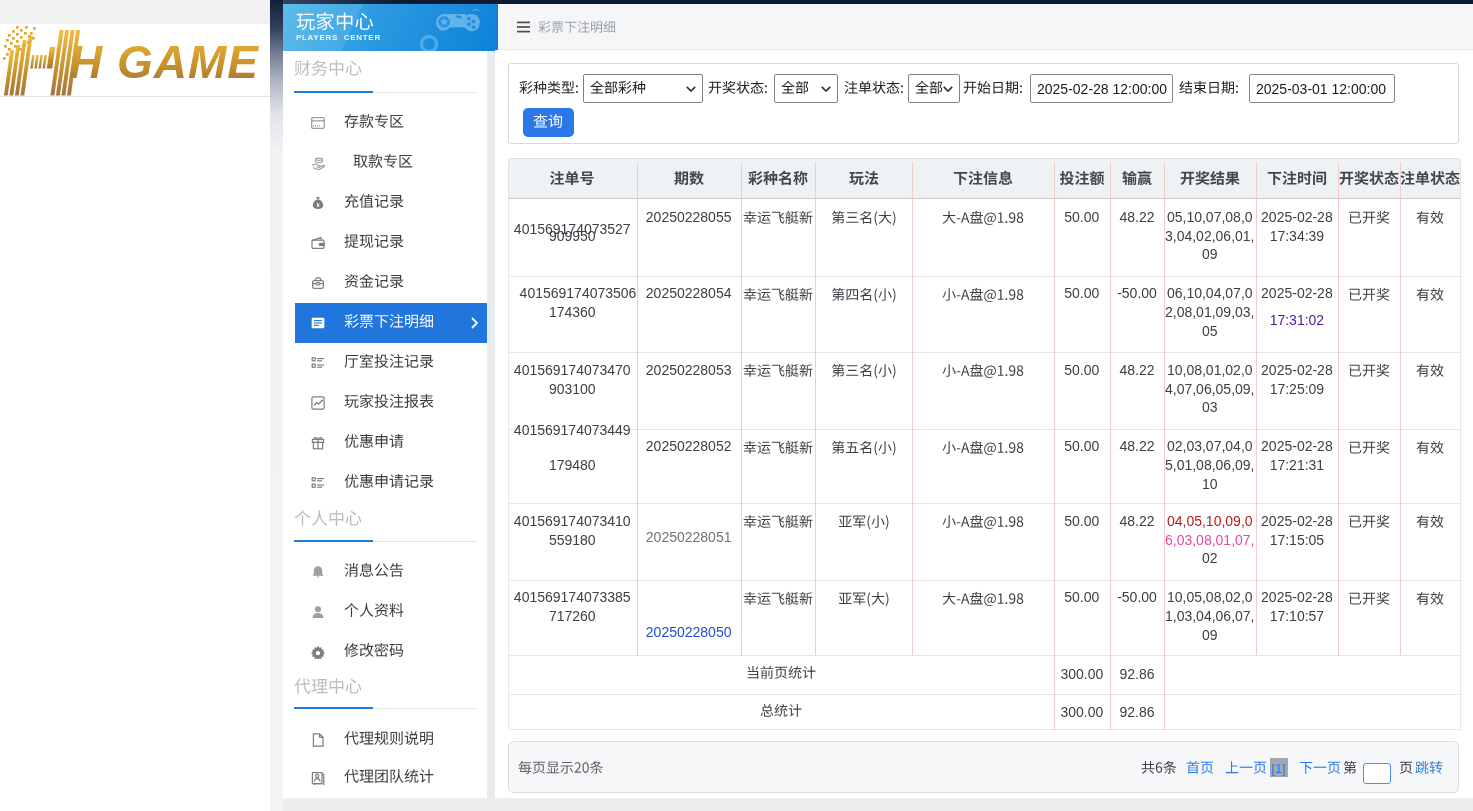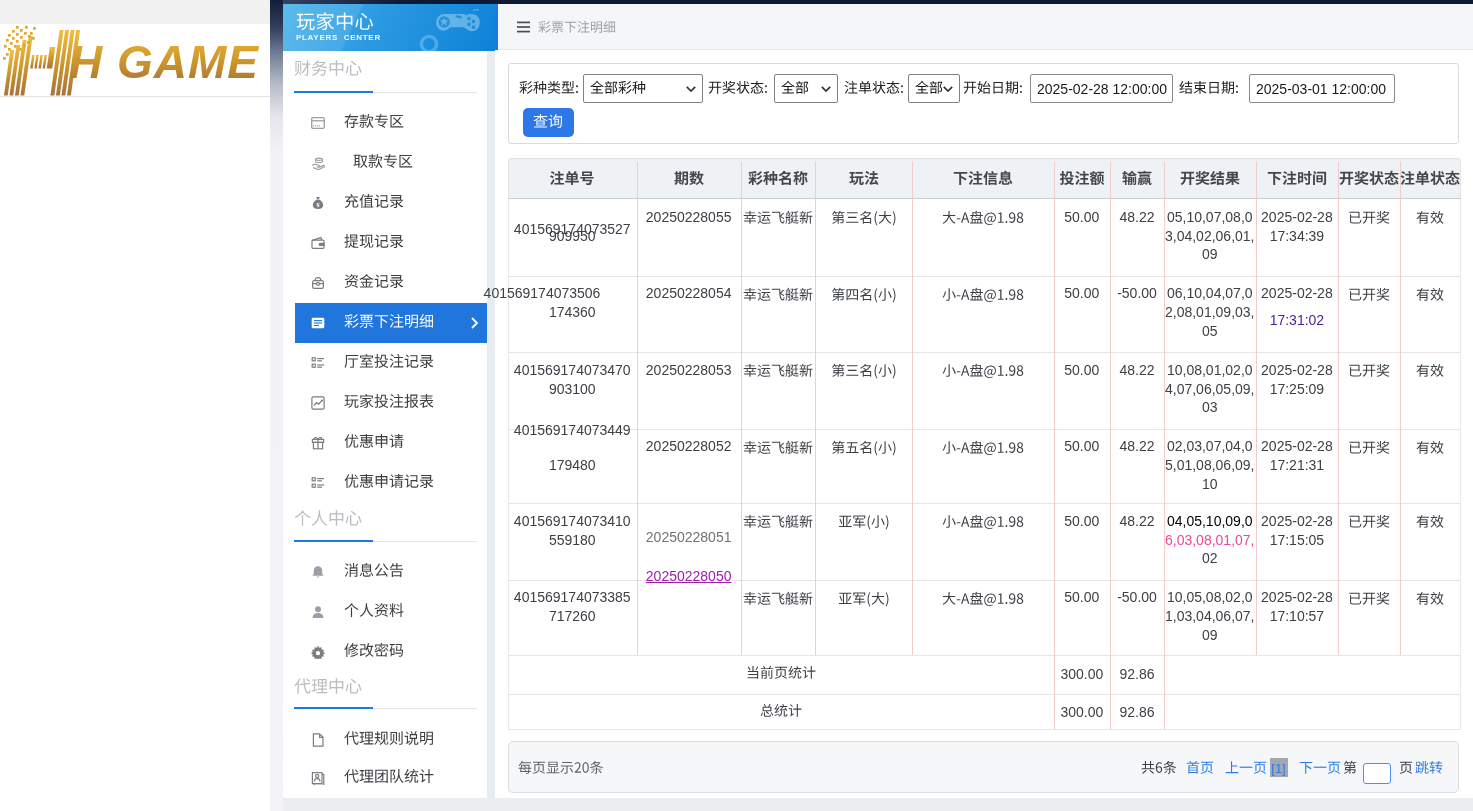--- a/index.html
+++ b/index.html
@@ -855,21 +855,21 @@
     </svg>
   </div>
 <div style="position:absolute;left:1430.25px;top:210.0px;transform:translateX(-50%);">
     <svg class="z" width="28.0" height="17.5" viewBox="0 0 2000 1250">
       <g fill="#3d4046" transform="translate(0,907) scale(1,-1)">
         <use href="#co" x="0"></use>
         <use href="#cp" x="1000"></use>
       </g>
     </svg>
   </div>
-<div style="position:absolute;left:542px;top:285.3px;transform:translateX(-50%);font:400 14px 'Liberation Sans',sans-serif;color:#3d4046;white-space:nowrap;line-height:16px;">401569174073506</div>
+<div style="position:absolute;left:578px;top:285.3px;transform:translateX(-50%);font:400 14px 'Liberation Sans',sans-serif;color:#3d4046;white-space:nowrap;line-height:16px;">401569174073506</div>
 <div style="position:absolute;left:572.25px;top:304.0px;transform:translateX(-50%);font:400 14px 'Liberation Sans',sans-serif;color:#3d4046;white-space:nowrap;line-height:16px;">174360</div>
 <div style="position:absolute;left:688.65px;top:285.3px;transform:translateX(-50%);font:400 14px 'Liberation Sans',sans-serif;color:#3d4046;white-space:nowrap;line-height:16px;">20250228054</div>
 <div style="position:absolute;left:778.05px;top:286.5px;transform:translateX(-50%);">
     <svg class="z" width="70.0" height="17.5" viewBox="0 0 5000 1250">
       <g fill="#3d4046" transform="translate(0,907) scale(1,-1)">
         <use href="#bU" x="0"></use>
         <use href="#bV" x="1000"></use>
         <use href="#bW" x="2000"></use>
         <use href="#bX" x="3000"></use>
         <use href="#bY" x="4000"></use>
@@ -1092,21 +1092,21 @@
         <use href="#ci" x="2955"></use>
         <use href="#cj" x="3901"></use>
         <use href="#ck" x="4456"></use>
         <use href="#cl" x="4734"></use>
         <use href="#cm" x="5289"></use>
       </g>
     </svg>
   </div>
 <div style="position:absolute;left:1081.8px;top:512.8px;transform:translateX(-50%);font:400 14px 'Liberation Sans',sans-serif;color:#3d4046;white-space:nowrap;line-height:16px;">50.00</div>
 <div style="position:absolute;left:1137.0px;top:512.8px;transform:translateX(-50%);font:400 14px 'Liberation Sans',sans-serif;color:#3d4046;white-space:nowrap;line-height:16px;">48.22</div>
-<div style="position:absolute;left:1209.75px;top:512.8px;transform:translateX(-50%);font:400 14px 'Liberation Sans',sans-serif;color:#000000;white-space:nowrap;line-height:16px;text-align:center;">04,05,10,09,0</div>
+<div style="position:absolute;left:1209.75px;top:512.8px;transform:translateX(-50%);font:400 14px 'Liberation Sans',sans-serif;color:#b91c1c;white-space:nowrap;line-height:16px;text-align:center;">04,05,10,09,0</div>
 <div style="position:absolute;left:1209.75px;top:531.5px;transform:translateX(-50%);font:400 14px 'Liberation Sans',sans-serif;color:#ec4899;white-space:nowrap;line-height:16px;">6,03,08,01,07,</div>
 <div style="position:absolute;left:1209.75px;top:550.1999999999999px;transform:translateX(-50%);font:400 14px 'Liberation Sans',sans-serif;color:#3d4046;white-space:nowrap;line-height:16px;">02</div>
 <div style="position:absolute;left:1296.9px;top:512.8px;transform:translateX(-50%);font:400 14px 'Liberation Sans',sans-serif;color:#3d4046;white-space:nowrap;line-height:16px;">2025-02-28</div>
 <div style="position:absolute;left:1296.9px;top:531.5px;transform:translateX(-50%);font:400 14px 'Liberation Sans',sans-serif;color:#3d4046;white-space:nowrap;line-height:16px;">17:15:05</div>
 <div style="position:absolute;left:1369.15px;top:514.0px;transform:translateX(-50%);">
     <svg class="z" width="42.0" height="17.5" viewBox="0 0 3000 1250">
       <g fill="#3d4046" transform="translate(0,907) scale(1,-1)">
         <use href="#cn" x="0"></use>
         <use href="#bi" x="1000"></use>
         <use href="#bj" x="2000"></use>
@@ -1116,21 +1116,21 @@
 <div style="position:absolute;left:1430.25px;top:514.0px;transform:translateX(-50%);">
     <svg class="z" width="28.0" height="17.5" viewBox="0 0 2000 1250">
       <g fill="#3d4046" transform="translate(0,907) scale(1,-1)">
         <use href="#co" x="0"></use>
         <use href="#cp" x="1000"></use>
       </g>
     </svg>
   </div>
 <div style="position:absolute;left:572.25px;top:589.3px;transform:translateX(-50%);font:400 14px 'Liberation Sans',sans-serif;color:#3d4046;white-space:nowrap;line-height:16px;">401569174073385</div>
 <div style="position:absolute;left:572.25px;top:608.0px;transform:translateX(-50%);font:400 14px 'Liberation Sans',sans-serif;color:#3d4046;white-space:nowrap;line-height:16px;">717260</div>
-<div style="position:absolute;left:688.65px;top:568px;transform:translateX(-50%);font:400 14px 'Liberation Sans',sans-serif;color:#a21caf;white-space:nowrap;line-height:16px;text-decoration:underline;">20250228050</div>
+<div style="position:absolute;left:688.65px;top:624px;transform:translateX(-50%);font:400 14px 'Liberation Sans',sans-serif;color:#1d4ed8;white-space:nowrap;line-height:16px;">20250228050</div>
 <div style="position:absolute;left:778.05px;top:590.5px;transform:translateX(-50%);">
     <svg class="z" width="70.0" height="17.5" viewBox="0 0 5000 1250">
       <g fill="#3d4046" transform="translate(0,907) scale(1,-1)">
         <use href="#bU" x="0"></use>
         <use href="#bV" x="1000"></use>
         <use href="#bW" x="2000"></use>
         <use href="#bX" x="3000"></use>
         <use href="#bY" x="4000"></use>
       </g>
     </svg>

